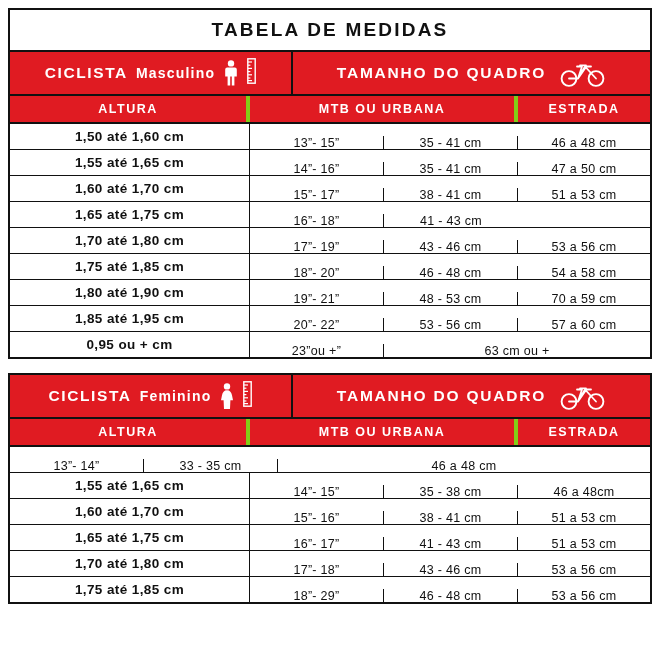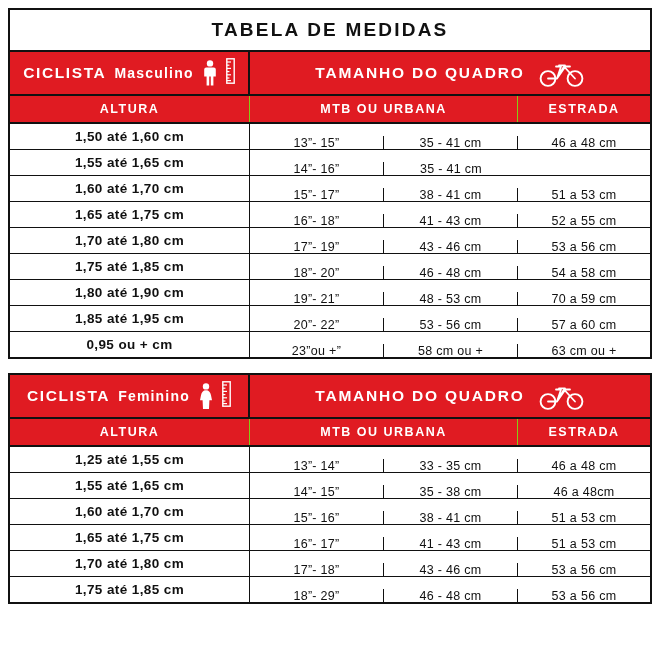--- a/index.html
+++ b/index.html
@@ -41,21 +41,21 @@
   
   .red-row {
     display: flex;
     background: #e01b22;
     color: #ffffff;
     border-bottom: 2px solid #111111;
     height: 42px;
     align-items: center;
   }
   .red-row .cell-left {
-    width: 240px;
+    width: 283px;
     box-sizing: border-box;
     display: flex;
     align-items: center;
     justify-content: center;
     gap: 8px;
     border-right: 2px solid #111111;
     height: 100%;
   }
   .red-row .cell-right {
     flex: 1;
@@ -96,21 +96,21 @@
     align-items: stretch;
   }
   .sub-row .sc {
     box-sizing: border-box;
     display: flex;
     align-items: center;
     justify-content: center;
     font-size: 12.5px;
     font-weight: bold;
     letter-spacing: 1.5px;
-    border-right: 1px solid #84cc16;
+    border-right: 4px solid #84cc16;
   }
   .sub-row .sc:last-child { border-right: none; }
   .c1 { width: 240px; }
   .c2 { width: 134px; }
   .c3 { width: 134px; }
   .c4 { flex: 1; }
   
   .data-row {
     display: flex;
     border-bottom: 1px solid #111111;
@@ -197,32 +197,32 @@
       <div class="data-row">
         <div class="dc first c1">1,50 até 1,60 cm</div>
         <div class="dc rest c2">13”- 15”</div>
         <div class="dc rest c3">35 - 41 cm</div>
         <div class="dc rest c4">46 a 48 cm</div>
       </div>
       <div class="data-row">
         <div class="dc first c1">1,55 até 1,65 cm</div>
         <div class="dc rest c2">14”- 16”</div>
         <div class="dc rest c3">35 - 41 cm</div>
+        <div class="dc rest c4">47 a 50 cm</div>
       </div>
       <div class="data-row">
         <div class="dc first c1">1,60 até 1,70 cm</div>
         <div class="dc rest c2">15”- 17”</div>
         <div class="dc rest c3">38 - 41 cm</div>
         <div class="dc rest c4">51 a 53 cm</div>
       </div>
       <div class="data-row">
         <div class="dc first c1">1,65 até 1,75 cm</div>
         <div class="dc rest c2">16”- 18”</div>
         <div class="dc rest c3">41 - 43 cm</div>
-        <div class="dc rest c4">52 a 55 cm</div>
       </div>
       <div class="data-row">
         <div class="dc first c1">1,70 até 1,80 cm</div>
         <div class="dc rest c2">17”- 19”</div>
         <div class="dc rest c3">43 - 46 cm</div>
         <div class="dc rest c4">53 a 56 cm</div>
       </div>
       <div class="data-row">
         <div class="dc first c1">1,75 até 1,85 cm</div>
         <div class="dc rest c2">18”- 20”</div>
@@ -237,21 +237,20 @@
       </div>
       <div class="data-row">
         <div class="dc first c1">1,85 até 1,95 cm</div>
         <div class="dc rest c2">20”- 22”</div>
         <div class="dc rest c3">53 - 56 cm</div>
         <div class="dc rest c4">57 a 60 cm</div>
       </div>
       <div class="data-row">
         <div class="dc first c1">0,95 ou + cm</div>
         <div class="dc rest c2">23”ou +”</div>
-        <div class="dc rest c3">58 cm ou +</div>
         <div class="dc rest c4">63 cm ou +</div>
       </div>
     </div>
   </div>
 
   <div class="table-block">
 
     <div class="red-row">
       <div class="cell-left">
         <span class="hdr-main">CICLISTA</span>
@@ -291,21 +290,20 @@
     </div>
 
     <div class="sub-row">
       <div class="sc c1">ALTURA</div>
       <div class="sc" style="width:268px">MTB OU URBANA</div>
       <div class="sc c4">ESTRADA</div>
     </div>
 
     <div>
       <div class="data-row">
-        <div class="dc first c1">1,25 até 1,55 cm</div>
         <div class="dc rest c2">13”- 14”</div>
         <div class="dc rest c3">33 - 35 cm</div>
         <div class="dc rest c4">46 a 48 cm</div>
       </div>
       <div class="data-row">
         <div class="dc first c1">1,55 até 1,65 cm</div>
         <div class="dc rest c2">14”- 15”</div>
         <div class="dc rest c3">35 - 38 cm</div>
         <div class="dc rest c4">46 a 48cm</div>
       </div>

